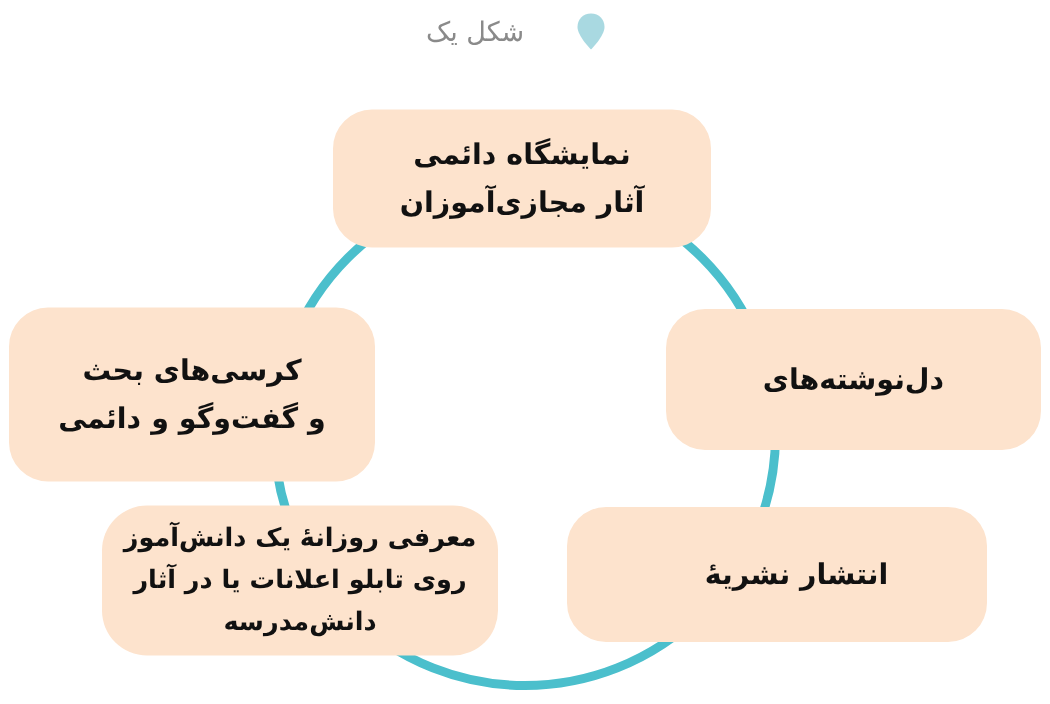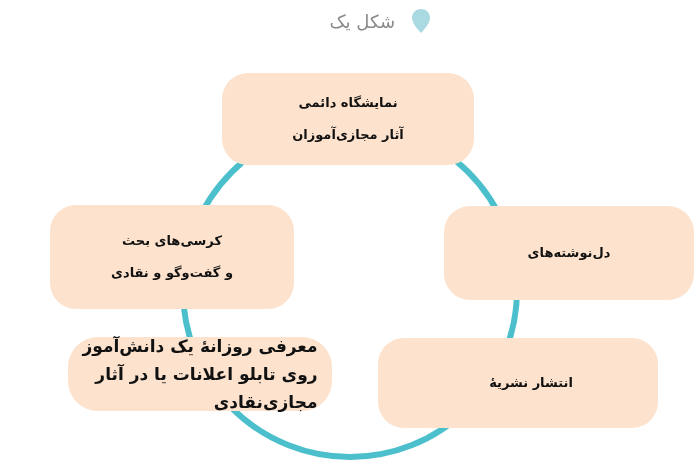--- a/index.html
+++ b/index.html
@@ -1,21 +1,21 @@
 <!DOCTYPE html>
 <html><head>
 <meta charset="utf-8">
 <style>
   html,body{margin:0;padding:0;background:#ffffff;}
   body{width:700px;height:469px;position:relative;overflow:hidden;font-family:"DejaVu Sans",sans-serif;}
-  .title{position:absolute;top:6px;left:311px;width:120px;height:30px;direction:rtl;display:flex;align-items:center;gap:16px;}
+  .title{position:absolute;top:6px;left:284px;width:120px;height:30px;direction:rtl;display:flex;align-items:center;gap:6px;justify-content:space-between;}
   .title .pin{width:20px;height:26px;}
   .title .txt{color:#8a8a8a;font-size:18px;font-family:"DejaVu Sans",sans-serif;}
   svg.ring{position:absolute;left:0;top:0;}
-  .box{position:absolute;background:#fde3cd;border-radius:26px;display:flex;align-items:center;justify-content:center;text-align:center;direction:rtl;color:#111;font-weight:bold;font-size:13px;line-height:32px;box-sizing:border-box;padding:6px 10px;}
+  .box{position:absolute;background:#fde3cd;border-radius:26px;display:flex;align-items:center;justify-content:center;text-align:center;direction:rtl;color:#111;font-weight:bold;font-size:19px;line-height:32px;box-sizing:border-box;padding:6px 10px;}
   .box span{display:block;}
 </style>
 </head>
 <body>
 
 <div class="title">
   <svg class="pin" viewBox="0 0 20 26">
     <path d="M10 1 C4.5 1 1 5 1 10 C1 16 10 25 10 25 C10 25 19 16 19 10 C19 5 15.5 1 10 1 Z" fill="#a9d9e1"></path>
   </svg>
   <span class="txt">شکل یک</span>
@@ -37,26 +37,26 @@
     <span>دل‌نوشته‌های</span>
   </div>
 </div>
 
 <div class="box" style="left:378px;top:338px;width:280px;height:90px;padding-left:36px;">
   <div>
     <span>انتشار نشریهٔ</span>
   </div>
 </div>
 
-<div class="box" style="left:68px;top:337px;width:264px;height:74px;font-size:17px;line-height:28px;border-radius:30px;text-align:right;">
+<div class="box" style="left:68px;top:337px;width:264px;height:100px;font-size:17px;line-height:28px;border-radius:30px;">
   <div>
     <span>معرفی روزانهٔ یک دانش‌آموز</span>
     <span>روی تابلو اعلانات یا در آثار</span>
-    <span>مجازی‌نقادی</span>
+    <span>دانش‌مدرسه</span>
   </div>
 </div>
 
-<div class="box" style="left:6px;top:205px;width:244px;height:104px;margin-left:44px;">
+<div class="box" style="left:6px;top:205px;width:244px;height:116px;">
   <div>
     <span>کرسی‌های بحث</span>
-    <span>و گفت‌وگو و نقادی</span>
+    <span>و گفت‌وگو و دائمی</span>
   </div>
 </div>
 
 </body></html>

